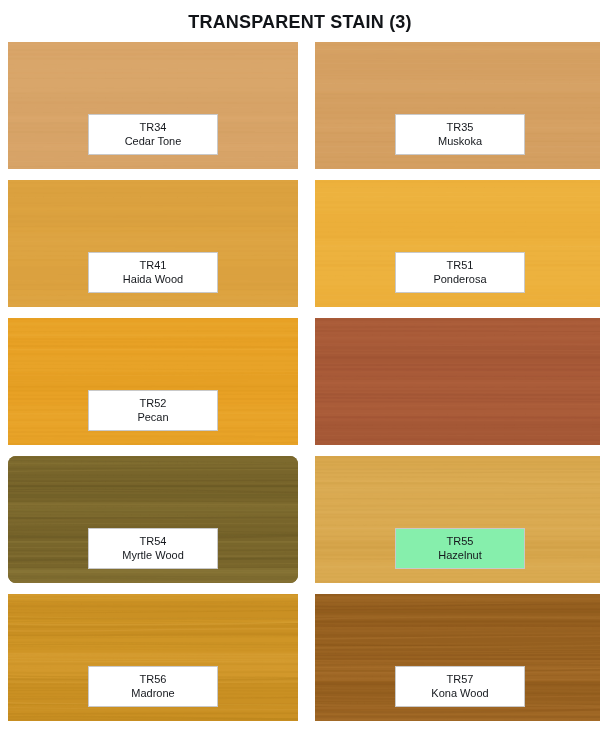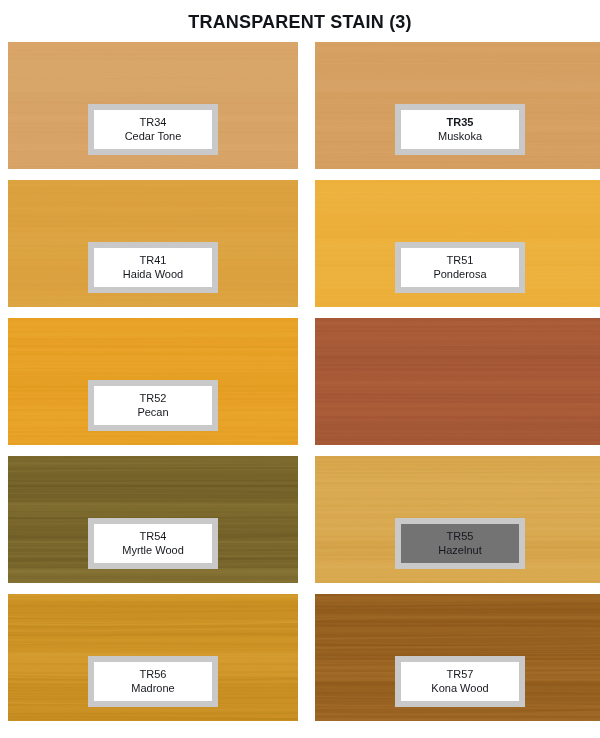--- a/index.html
+++ b/index.html
@@ -54,21 +54,21 @@
     height: 100%;
     display: block;
   }
   .swatch-label {
     position: absolute;
     left: 50%;
     transform: translateX(-50%);
     bottom: 14px;
     width: 130px;
     background: #ffffff;
-    border: 6px solid #0369a1;
+    border: 1px solid #0369a1;
     padding: 5px 4px 6px 4px;
     text-align: center;
     box-sizing: border-box;
     line-height: 14px;
     box-shadow: 0 0 0 0 rgba(0,0,0,0);
   }
   .swatch-code {
     display: block;
     font-size: 11px;
     color: #15181d;
@@ -161,21 +161,21 @@
           <path d="M 0 91.1 C 72.5 90.9, 159.5 90.6, 290 91.5" fill="none" stroke="#c08b48" stroke-width="1.29" opacity="0.085"></path>
           <path d="M 0 95.6 C 72.5 95.0, 159.5 95.5, 290 95.4" fill="none" stroke="#e2b583" stroke-width="1.34" opacity="0.050"></path>
           <path d="M 0 99.8 C 72.5 99.6, 159.5 99.9, 290 99.3" fill="none" stroke="#c08b48" stroke-width="1.24" opacity="0.125"></path>
           <path d="M 0 104.6 C 72.5 104.4, 159.5 104.4, 290 104.8" fill="none" stroke="#e2b583" stroke-width="1.77" opacity="0.131"></path>
           <path d="M 0 110.2 C 72.5 110.2, 159.5 110.9, 290 110.8" fill="none" stroke="#e2b583" stroke-width="1.35" opacity="0.108"></path>
           <path d="M 0 115.2 C 72.5 115.1, 159.5 115.3, 290 115.0" fill="none" stroke="#c08b48" stroke-width="1.13" opacity="0.135"></path>
           <path d="M 0 120.1 C 72.5 119.8, 159.5 119.7, 290 120.3" fill="none" stroke="#c08b48" stroke-width="1.87" opacity="0.086"></path>
           <path d="M 0 124.6 C 72.5 125.5, 159.5 125.0, 290 123.8" fill="none" stroke="#c08b48" stroke-width="1.23" opacity="0.052"></path>
         </svg>
         <div class="swatch-label" style="background: rgb(255, 255, 255); border-color: rgb(201, 201, 201);">
-          <span class="swatch-code" style="color: rgb(21, 24, 29); font-weight: bold;">TR35</span>
+          <span class="swatch-code" style="color: rgb(21, 24, 29);">TR35</span>
           <span class="swatch-name" style="color: rgb(21, 24, 29);">Muskoka</span>
         </div>
       </div>
       <div class="swatch col-left" style="background: rgb(221, 163, 64);">
         <svg class="grain" viewBox="0 0 290 127" preserveAspectRatio="none">
           <rect x="0" y="0" width="290" height="127" fill="#dda340"></rect>
           <rect x="0" y="8.4" width="290" height="16.9" fill="#cc9232" opacity="0.070"></rect>
           <rect x="0" y="32.3" width="290" height="14.8" fill="#cc9232" opacity="0.070"></rect>
           <rect x="0" y="53.4" width="290" height="25.8" fill="#e7b45e" opacity="0.070"></rect>
           <rect x="0" y="86.5" width="290" height="23.6" fill="#cc9232" opacity="0.070"></rect>
@@ -337,21 +337,21 @@
           <path d="M 0 99.2 C 72.5 99.8, 159.5 100.0, 290 99.6" fill="none" stroke="#8e452a" stroke-width="1.73" opacity="0.207"></path>
           <path d="M 0 102.1 C 72.5 100.9, 159.5 103.5, 290 101.8" fill="none" stroke="#bd7049" stroke-width="0.68" opacity="0.197"></path>
           <path d="M 0 107.1 C 72.5 107.2, 159.5 106.8, 290 106.7" fill="none" stroke="#8e452a" stroke-width="0.61" opacity="0.135"></path>
           <path d="M 0 110.2 C 72.5 111.1, 159.5 109.8, 290 109.0" fill="none" stroke="#8e452a" stroke-width="0.76" opacity="0.128"></path>
           <path d="M 0 113.5 C 72.5 114.0, 159.5 114.0, 290 113.7" fill="none" stroke="#bd7049" stroke-width="2.02" opacity="0.116"></path>
           <path d="M 0 117.5 C 72.5 117.6, 159.5 117.4, 290 117.4" fill="none" stroke="#bd7049" stroke-width="0.91" opacity="0.166"></path>
           <path d="M 0 121.9 C 72.5 121.1, 159.5 121.4, 290 122.4" fill="none" stroke="#8e452a" stroke-width="1.38" opacity="0.121"></path>
           <path d="M 0 125.2 C 72.5 124.0, 159.5 126.3, 290 125.8" fill="none" stroke="#8e452a" stroke-width="0.62" opacity="0.163"></path>
         </svg>
       </div>
-      <div class="swatch col-left" style="background: rgb(125, 106, 46);">
+      <div class="swatch col-left" style="background: rgb(125, 106, 46); border-radius: 8px;">
         <svg class="grain" viewBox="0 0 290 127" preserveAspectRatio="none">
           <rect x="0" y="0" width="290" height="127" fill="#7d6a2e"></rect>
           <rect x="0" y="14.2" width="290" height="16.7" fill="#5e4f1f" opacity="0.170"></rect>
           <rect x="0" y="28.8" width="290" height="16.9" fill="#5e4f1f" opacity="0.170"></rect>
           <rect x="0" y="61.4" width="290" height="23.4" fill="#5e4f1f" opacity="0.170"></rect>
           <rect x="0" y="88.9" width="290" height="23.0" fill="#5e4f1f" opacity="0.170"></rect>
           <rect x="0" y="111.9" width="290" height="29.5" fill="#978241" opacity="0.170"></rect>
           <path d="M 0 1.6 C 72.5 1.9, 159.5 1.2, 290 1.1" fill="none" stroke="#5e4f1f" stroke-width="1.24" opacity="0.163"></path>
           <path d="M 0 4.6 C 72.5 5.1, 159.5 5.9, 290 6.8" fill="none" stroke="#5e4f1f" stroke-width="0.60" opacity="0.260"></path>
           <path d="M 0 7.6 C 72.5 7.8, 159.5 6.5, 290 7.1" fill="none" stroke="#978241" stroke-width="0.85" opacity="0.263"></path>
@@ -438,21 +438,21 @@
           <path d="M 0 94.5 C 72.5 95.0, 159.5 94.0, 290 94.0" fill="none" stroke="#e8bd6d" stroke-width="2.05" opacity="0.141"></path>
           <path d="M 0 99.4 C 72.5 100.1, 159.5 99.8, 290 99.8" fill="none" stroke="#c1913a" stroke-width="1.79" opacity="0.093"></path>
           <path d="M 0 102.5 C 72.5 104.0, 159.5 101.8, 290 101.4" fill="none" stroke="#c1913a" stroke-width="1.45" opacity="0.173"></path>
           <path d="M 0 106.3 C 72.5 107.2, 159.5 106.5, 290 107.2" fill="none" stroke="#e8bd6d" stroke-width="1.31" opacity="0.091"></path>
           <path d="M 0 110.8 C 72.5 110.6, 159.5 110.3, 290 110.5" fill="none" stroke="#e8bd6d" stroke-width="1.95" opacity="0.157"></path>
           <path d="M 0 114.2 C 72.5 113.5, 159.5 115.2, 290 114.3" fill="none" stroke="#c1913a" stroke-width="0.60" opacity="0.108"></path>
           <path d="M 0 117.7 C 72.5 117.9, 159.5 118.2, 290 117.4" fill="none" stroke="#c1913a" stroke-width="1.19" opacity="0.073"></path>
           <path d="M 0 121.1 C 72.5 121.0, 159.5 121.1, 290 121.0" fill="none" stroke="#c1913a" stroke-width="1.50" opacity="0.096"></path>
           <path d="M 0 125.3 C 72.5 126.8, 159.5 126.1, 290 124.9" fill="none" stroke="#c1913a" stroke-width="1.64" opacity="0.167"></path>
         </svg>
-        <div class="swatch-label" style="background: #737373; border-color: rgb(201, 201, 201);">
+        <div class="swatch-label" style="background: #86efac; border-color: rgb(201, 201, 201);">
           <span class="swatch-code" style="color: rgb(21, 24, 29);">TR55</span>
           <span class="swatch-name" style="color: rgb(21, 24, 29);">Hazelnut</span>
         </div>
       </div>
       <div class="swatch col-left" style="background: #bef264;">
         <svg class="grain" viewBox="0 0 290 127" preserveAspectRatio="none">
           <rect x="0" y="0" width="290" height="127" fill="#cf9526"></rect>
           <rect x="0" y="9.5" width="290" height="16.6" fill="#b37f18" opacity="0.170"></rect>
           <rect x="0" y="29.1" width="290" height="12.9" fill="#b37f18" opacity="0.170"></rect>
           <rect x="0" y="58.5" width="290" height="29.6" fill="#e0ad45" opacity="0.170"></rect>

